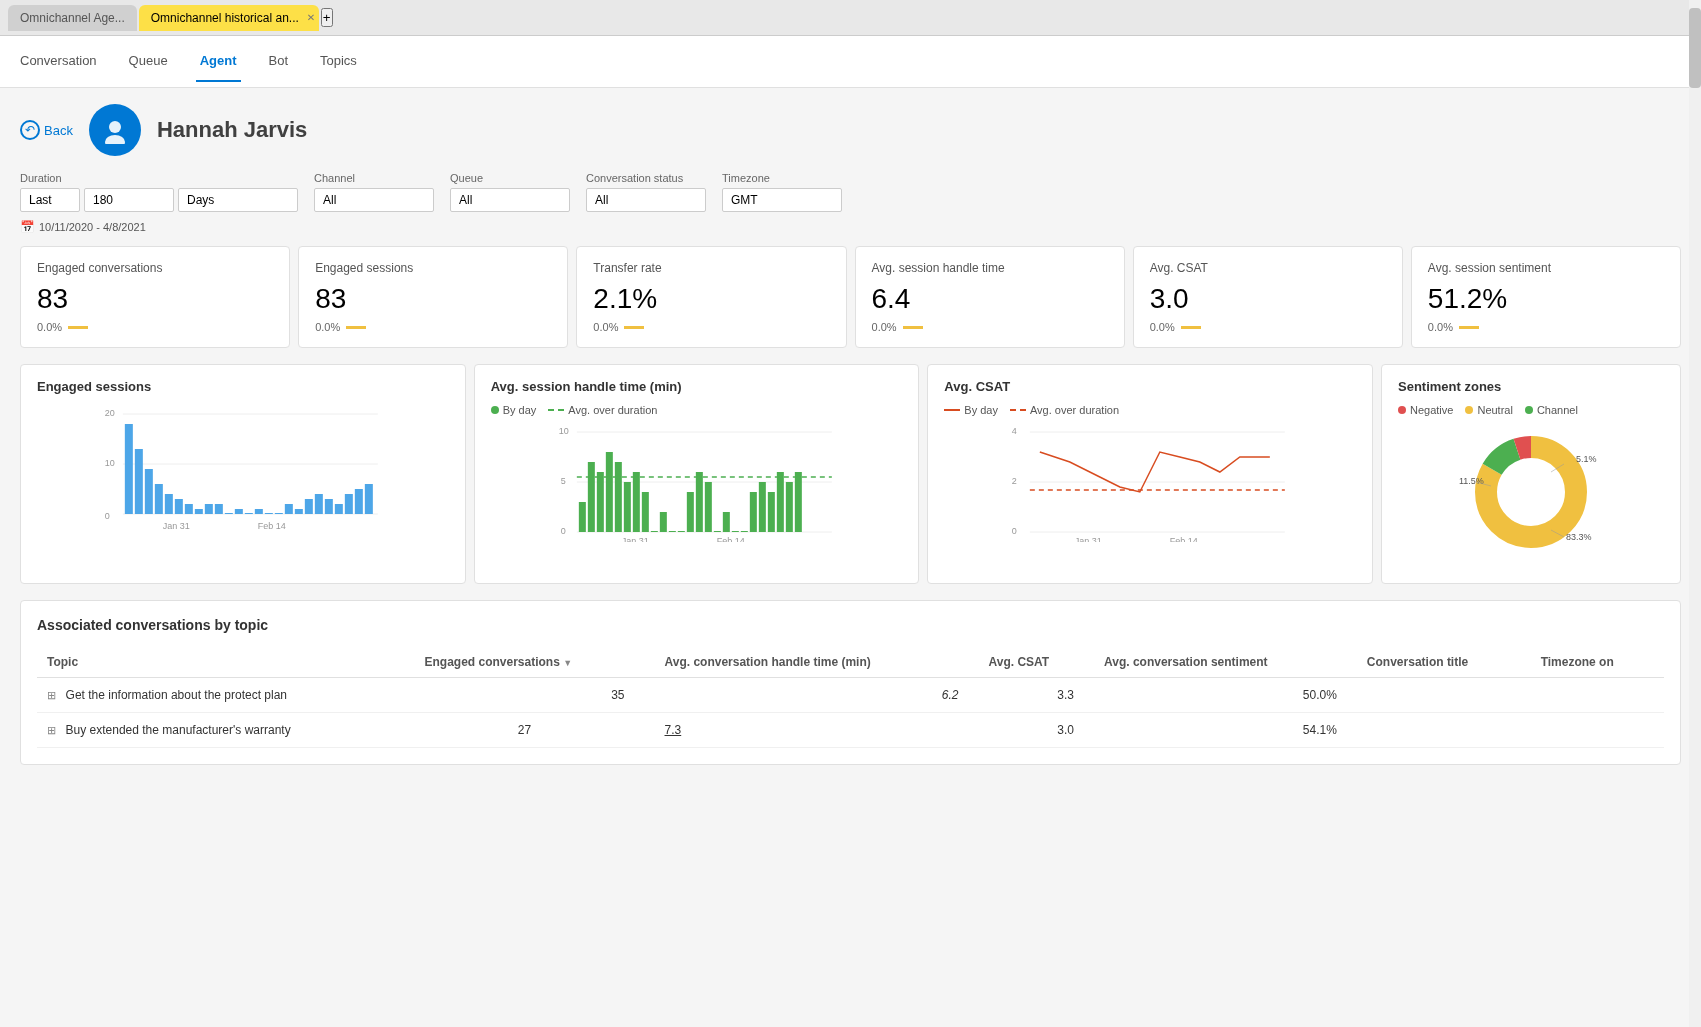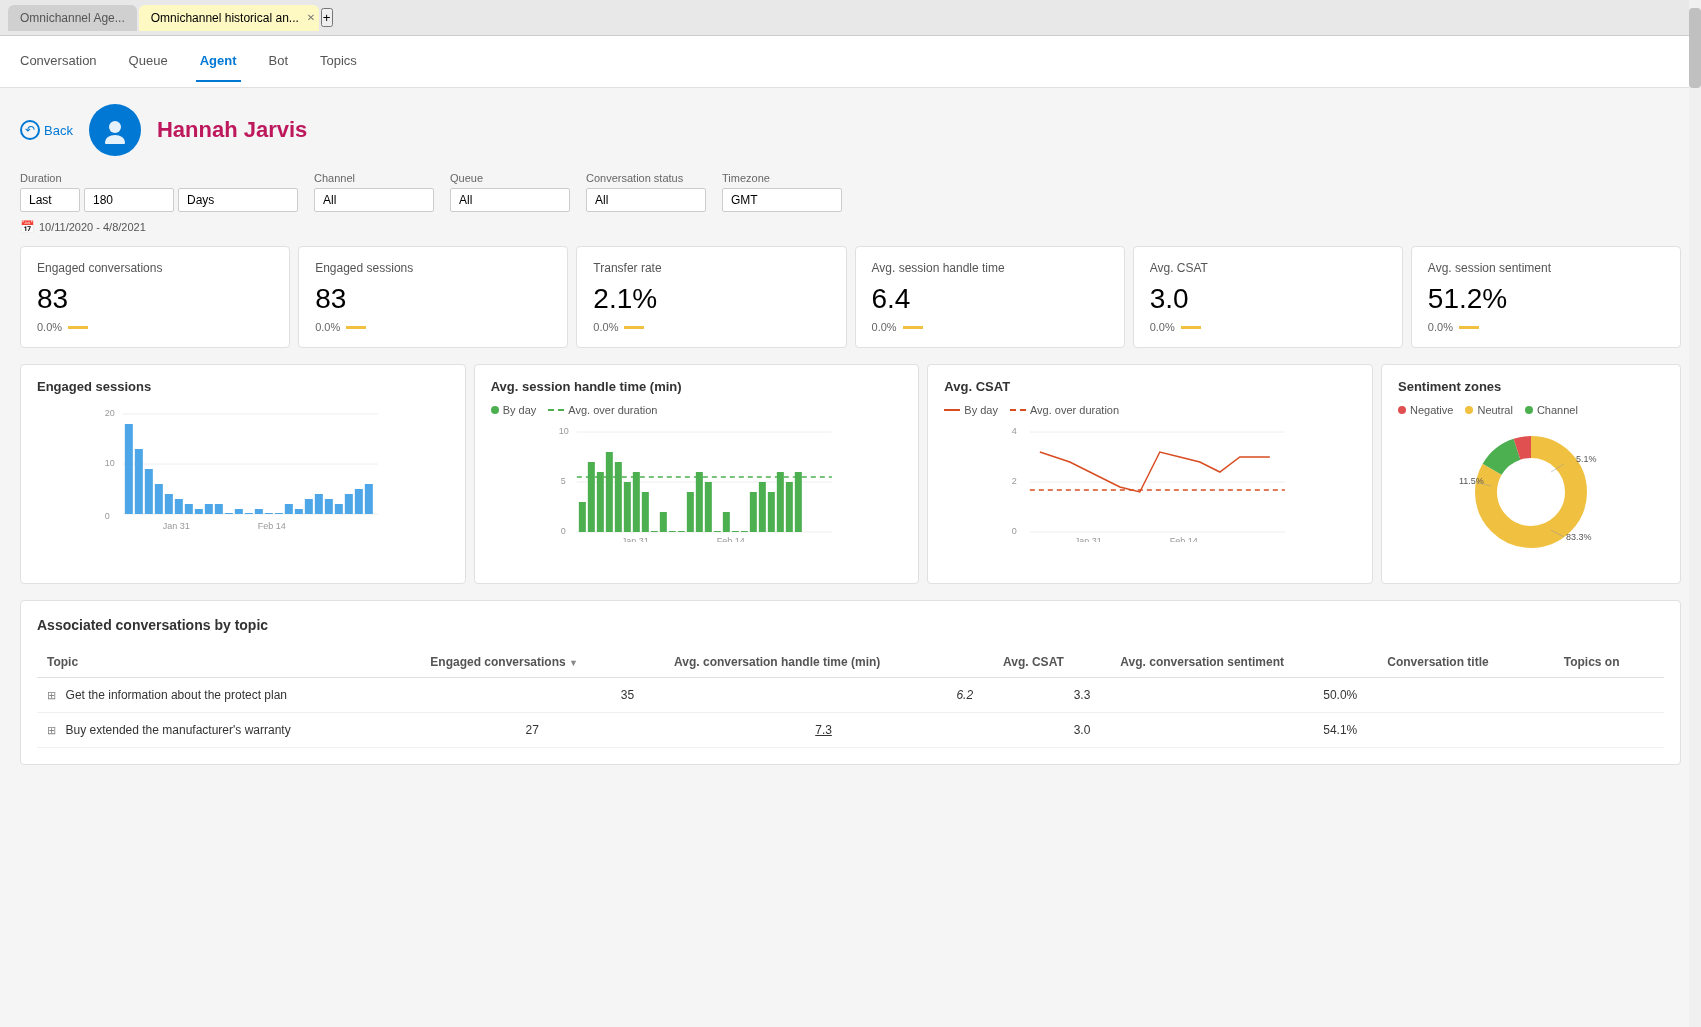--- a/index.html
+++ b/index.html
@@ -24,21 +24,21 @@
       background: #d0d0d0;
       color: #555;
       cursor: pointer;
       gap: 8px;
       max-width: 180px;
       white-space: nowrap;
       overflow: hidden;
       text-overflow: ellipsis;
     }
     .browser-tab.active {
-      background: #fef9c3;
+      background: #fde047;
       color: #000;
       font-weight: 500;
     }
     .browser-tab .close-icon { font-size: 10px; color: #777; cursor: pointer; }
 
     
     .app-nav {
       background: #fff;
       border-bottom: 1px solid #e0e0e0;
       display: flex;
@@ -101,21 +101,21 @@
       background: #0078d4;
       display: flex;
       align-items: center;
       justify-content: center;
       color: white;
       font-size: 24px;
     }
     .agent-name {
       font-size: 22px;
       font-weight: 700;
-      color: #be185d;
+      color: #404040;
     }
 
     
     .filters-row {
       display: flex;
       align-items: flex-end;
       gap: 16px;
       margin-bottom: 8px;
       flex-wrap: wrap;
     }
@@ -555,21 +555,21 @@
         <tr>
           <th>Topic</th>
           <th style="cursor:pointer;">
             <span>Engaged conversations</span>
             <span class="sort-icon"> ▼</span>
           </th>
           <th>Avg. conversation handle time (min)</th>
           <th>Avg. CSAT</th>
           <th>Avg. conversation sentiment</th>
           <th>Conversation title</th>
-          <th>Topics on</th>
+          <th>Timezone on</th>
         </tr>
       </thead>
       <tbody>
         <tr class="table-row">
           <td>
             <span class="expand-icon">⊞</span>
             <span>Get the information about the protect plan</span>
           </td>
           <td style="text-align:right; padding-right:30px;">35</td>
           <td style="text-align:right; padding-right:20px;font-style:italic;">6.2</td>
@@ -577,21 +577,21 @@
           <td style="text-align:right; padding-right:20px;">50.0%</td>
           <td></td>
           <td></td>
         </tr>
         <tr class="table-row">
           <td>
             <span class="expand-icon">⊞</span>
             <span>Buy extended the manufacturer's warranty</span>
           </td>
           <td style="text-align:center; padding-right:30px;">27</td>
-          <td style="text-align:center; padding-right:20px;text-decoration:underline;">7.3</td>
+          <td style="text-align:left; padding-right:20px;text-decoration:underline;">7.3</td>
           <td style="text-align:right; padding-right:20px;">3.0</td>
           <td style="text-align:right; padding-right:20px;">54.1%</td>
           <td></td>
           <td></td>
         </tr>
       </tbody>
     </table>
   </div>
 
 </div>

